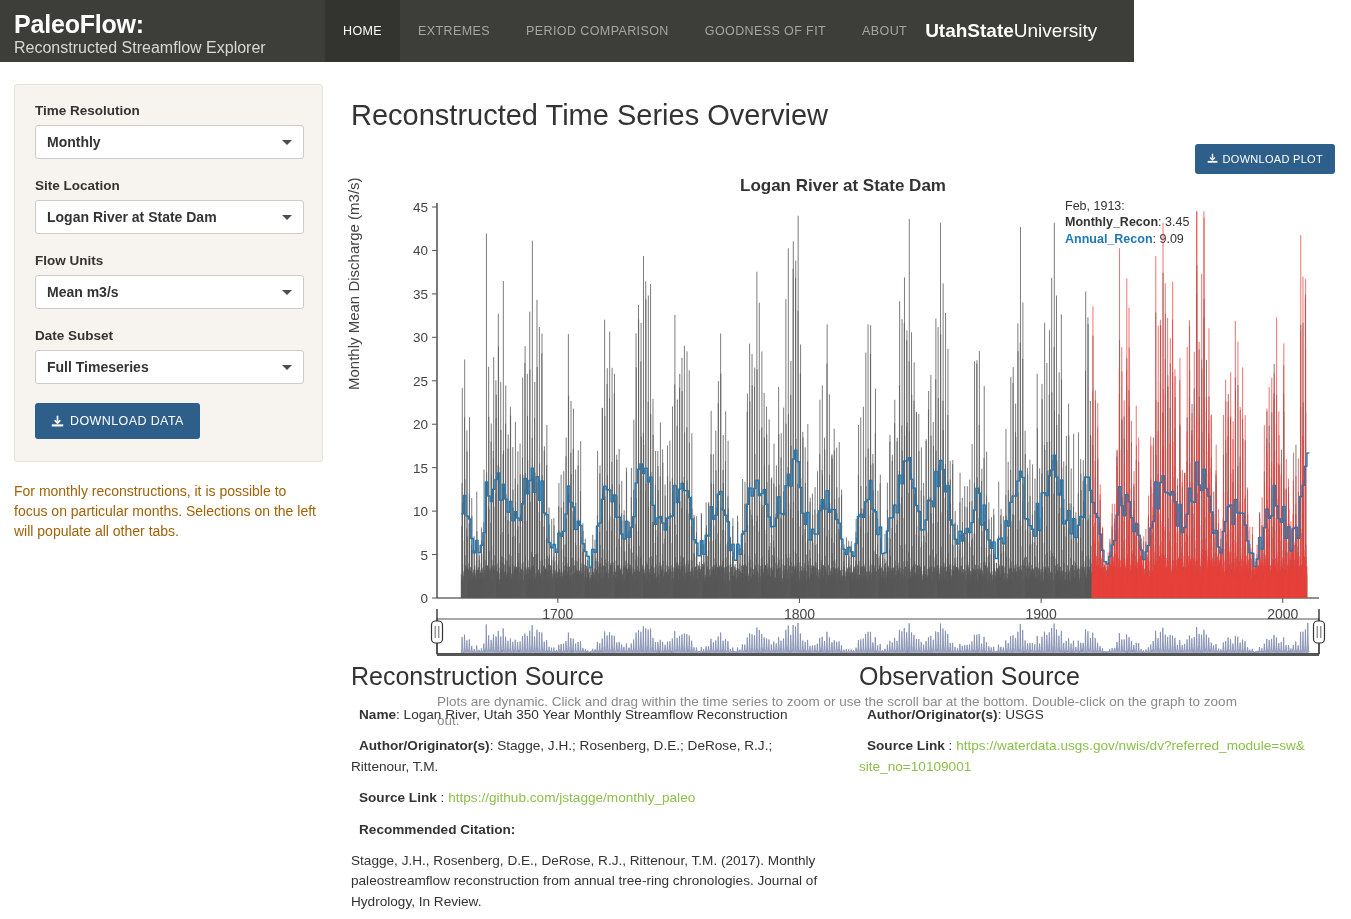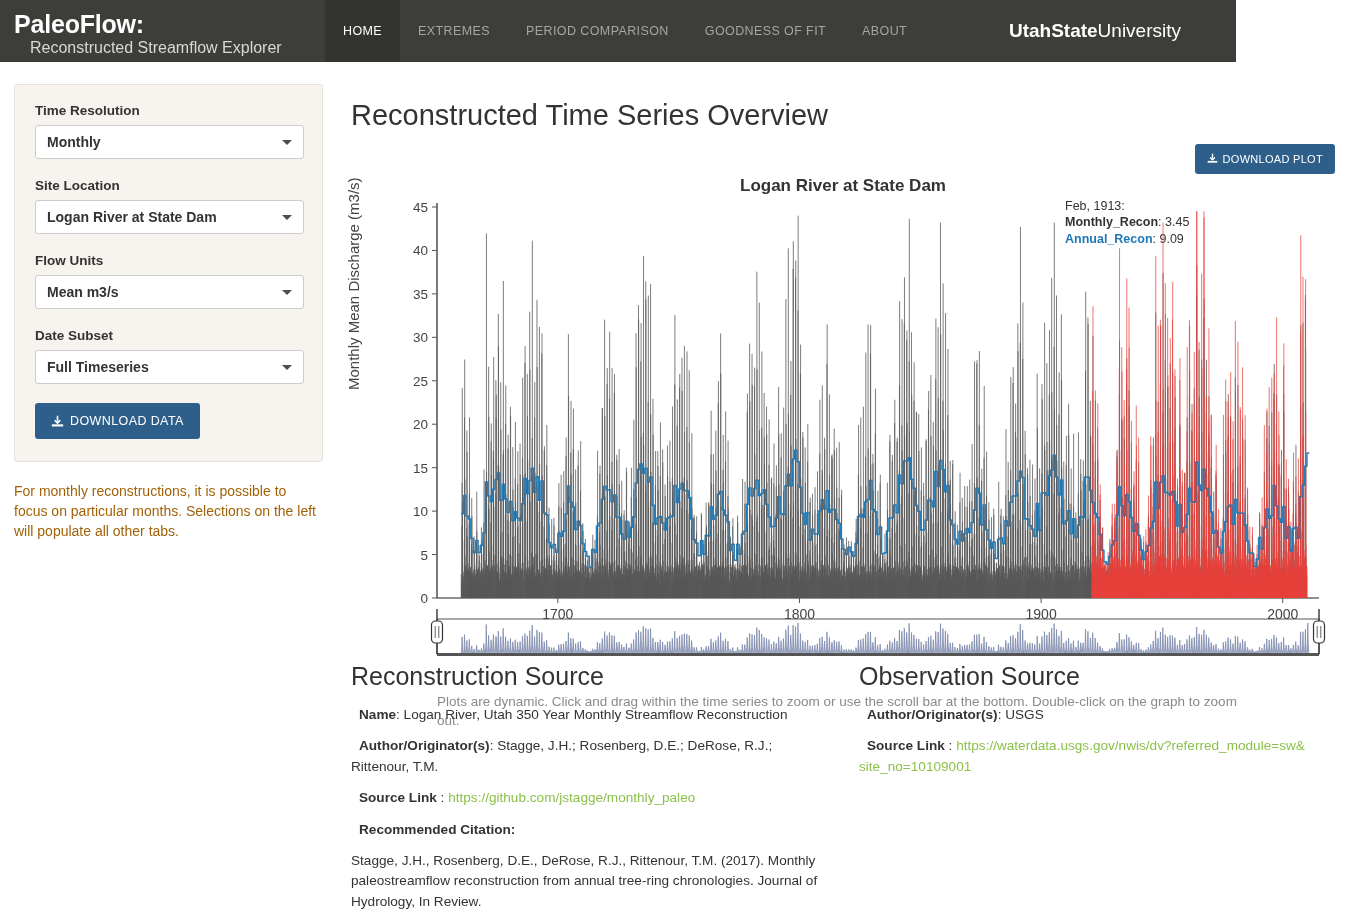--- a/index.html
+++ b/index.html
@@ -9,21 +9,21 @@
     width: 1351px; height: 919px;
     background: #ffffff;
     font-family: "Liberation Sans", sans-serif;
     color: #333333;
     overflow: hidden;
   }
 
   
   .navbar {
     position: absolute; top: 0; left: 0;
-    width: 1236px; height: 62px;
+    width: 1134px; height: 62px;
     background: #3d3d39;
     display: flex; align-items: stretch;
   }
   .brand {
     width: 325px; flex: 0 0 325px;
     padding: 6px 0 0 14px;
     display: flex; flex-direction: column; justify-content: center;
     overflow: hidden;
   }
   .brand-title {
@@ -31,21 +31,20 @@
     font-size: 25px; font-weight: bold;
     line-height: 1.05;
     letter-spacing: -0.2px;
   }
   .brand-sub {
     color: #d8d8d4;
     font-size: 16px;
     line-height: 1.1;
     margin-top: 2px;
     white-space: nowrap;
-    margin-left: 16px;
   }
   .nav-items { display: flex; align-items: stretch; }
   .nav-item {
     display: flex; align-items: center;
     padding: 0 18px;
     font-size: 12.5px;
     letter-spacing: 0.4px;
     color: #a6a69f;
     text-decoration: none;
     cursor: pointer;

